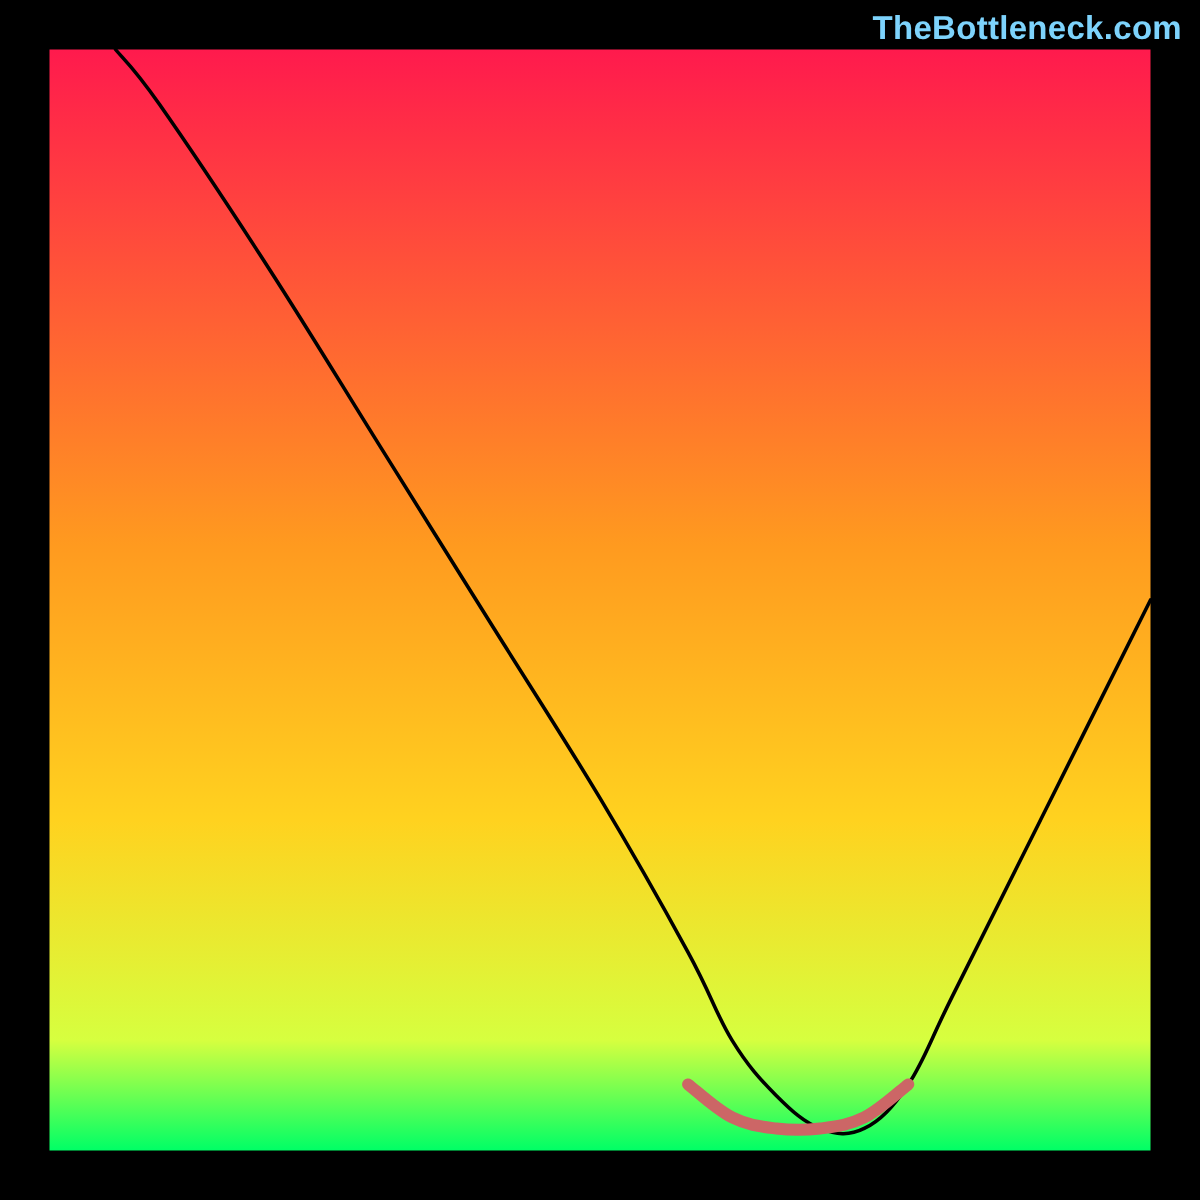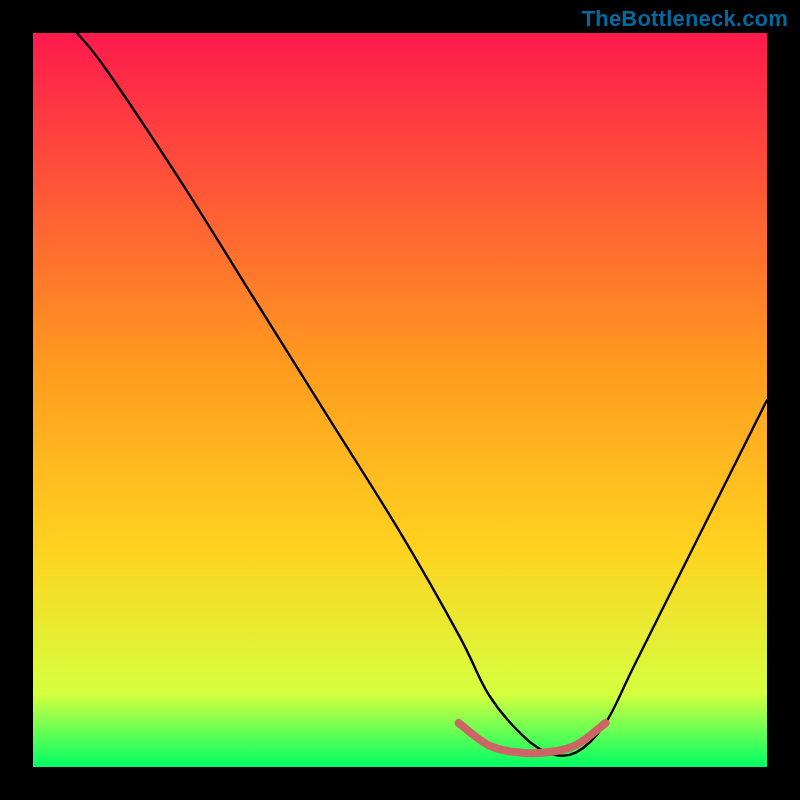--- a/index.html
+++ b/index.html
@@ -13,21 +13,21 @@
   }
   .frame {
     position: relative;
     width: 800px;
     height: 800px;
   }
   .watermark {
     position: absolute;
     top: 6px;
     right: 12px;
-    color: #0369a1;
+    color: #7dd3fc;
     font-size: 22px;
     font-weight: 600;
     letter-spacing: 0.2px;
     z-index: 4;
   }
   svg.plot {
     position: absolute;
     inset: 0;
     width: 800px;
     height: 800px;

